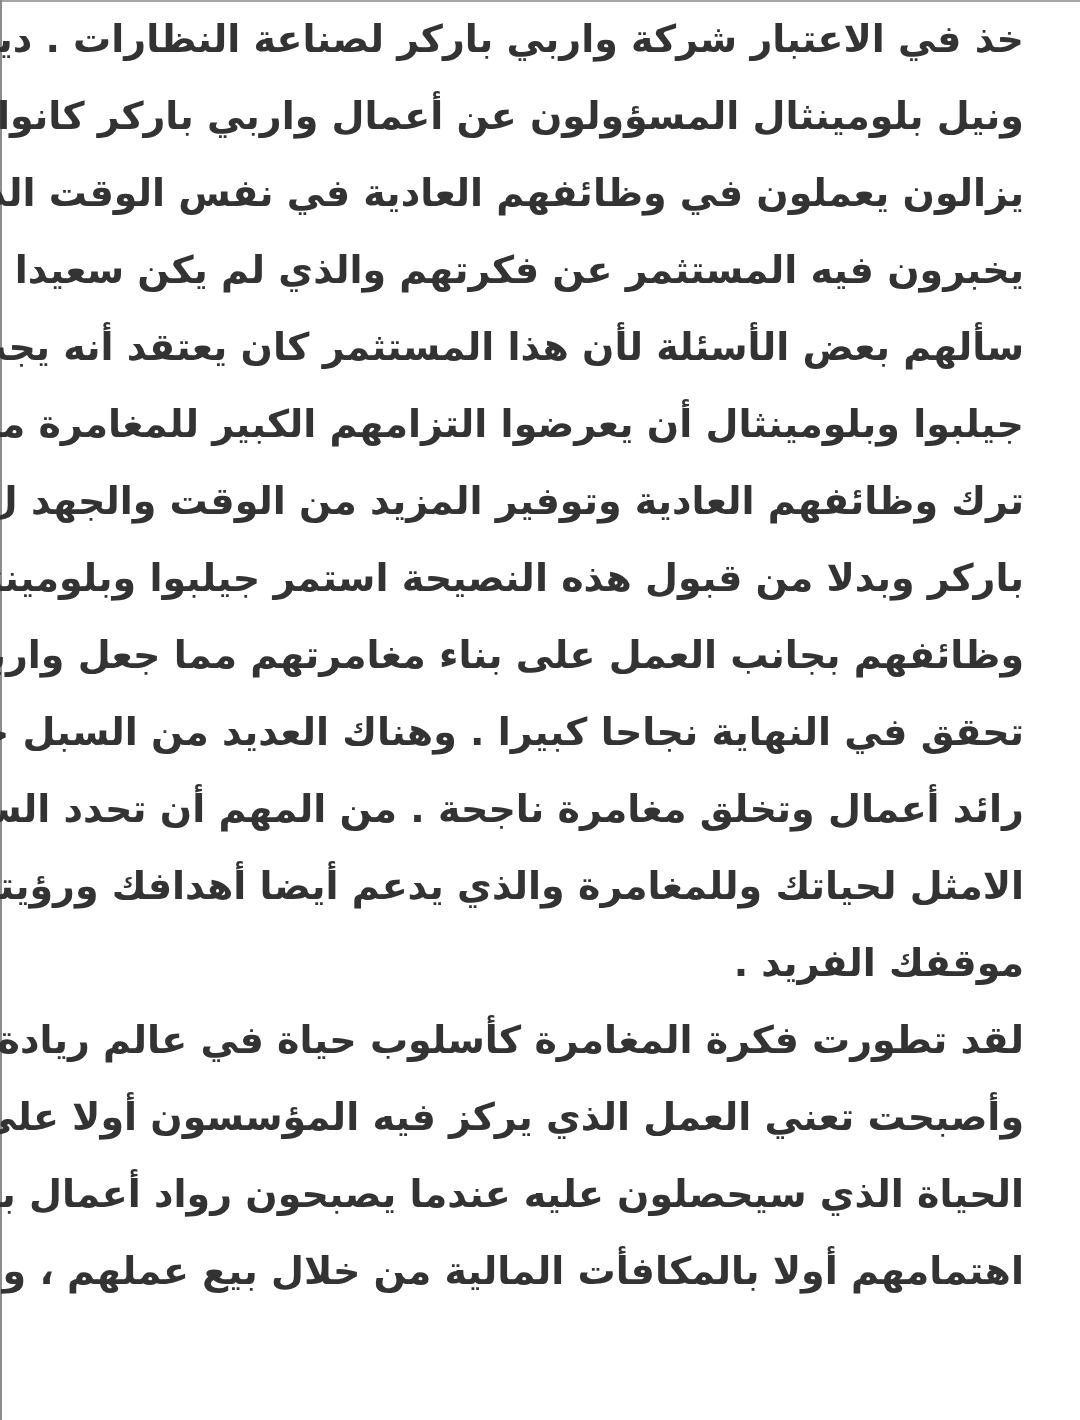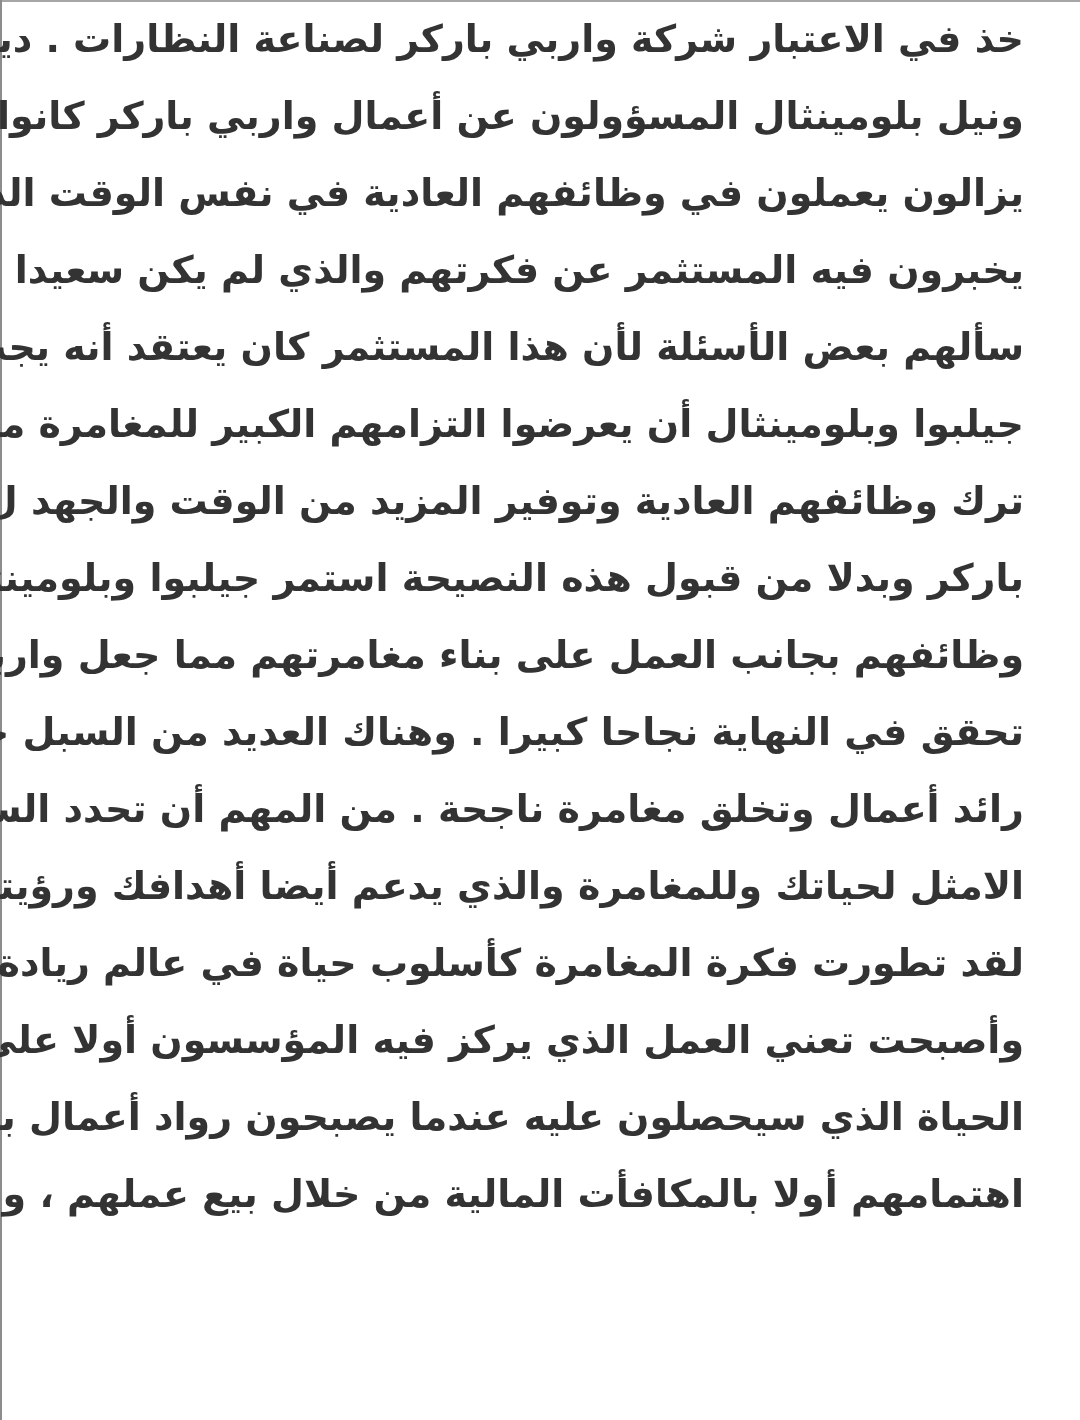--- a/index.html
+++ b/index.html
@@ -68,20 +68,21 @@
         <div class="line">يزالون يعملون في وظائفهم العادية في نفس الوقت الذي كانو</div>
         <div class="line">يخبرون فيه المستثمر عن فكرتهم والذي لم يكن سعيدا عندما</div>
         <div class="line">سألهم بعض الأسئلة لأن هذا المستثمر كان يعتقد أنه يجب على</div>
         <div class="line">جيلبوا وبلومينثال أن يعرضوا التزامهم الكبير للمغامرة من خلال</div>
         <div class="line">ترك وظائفهم العادية وتوفير المزيد من الوقت والجهد ل واربي</div>
         <div class="line">باركر وبدلا من قبول هذه النصيحة استمر جيلبوا وبلومينثال في</div>
         <div class="line">وظائفهم بجانب العمل على بناء مغامرتهم مما جعل واربي باركر</div>
         <div class="line">تحقق في النهاية نجاحا كبيرا . وهناك العديد من السبل حتى تصبح</div>
         <div class="line">رائد أعمال وتخلق مغامرة ناجحة . من المهم أن تحدد السبيل</div>
         <div class="line">الامثل لحياتك وللمغامرة والذي يدعم أيضا أهدافك ورؤيتك و</div>
+        <div class="line">موقفك الفريد .</div>
       </div>
       <div class="paragraph">
         <div class="line">لقد تطورت فكرة المغامرة كأسلوب حياة في عالم ريادة الأعمال</div>
         <div class="line">وأصبحت تعني العمل الذي يركز فيه المؤسسون أولا على أسلوب</div>
         <div class="line">الحياة الذي سيحصلون عليه عندما يصبحون رواد أعمال بدلا من</div>
         <div class="line">اهتمامهم أولا بالمكافأت المالية من خلال بيع عملهم ، وفي عالم</div>
       </div>
     </div>
 </div>
 

